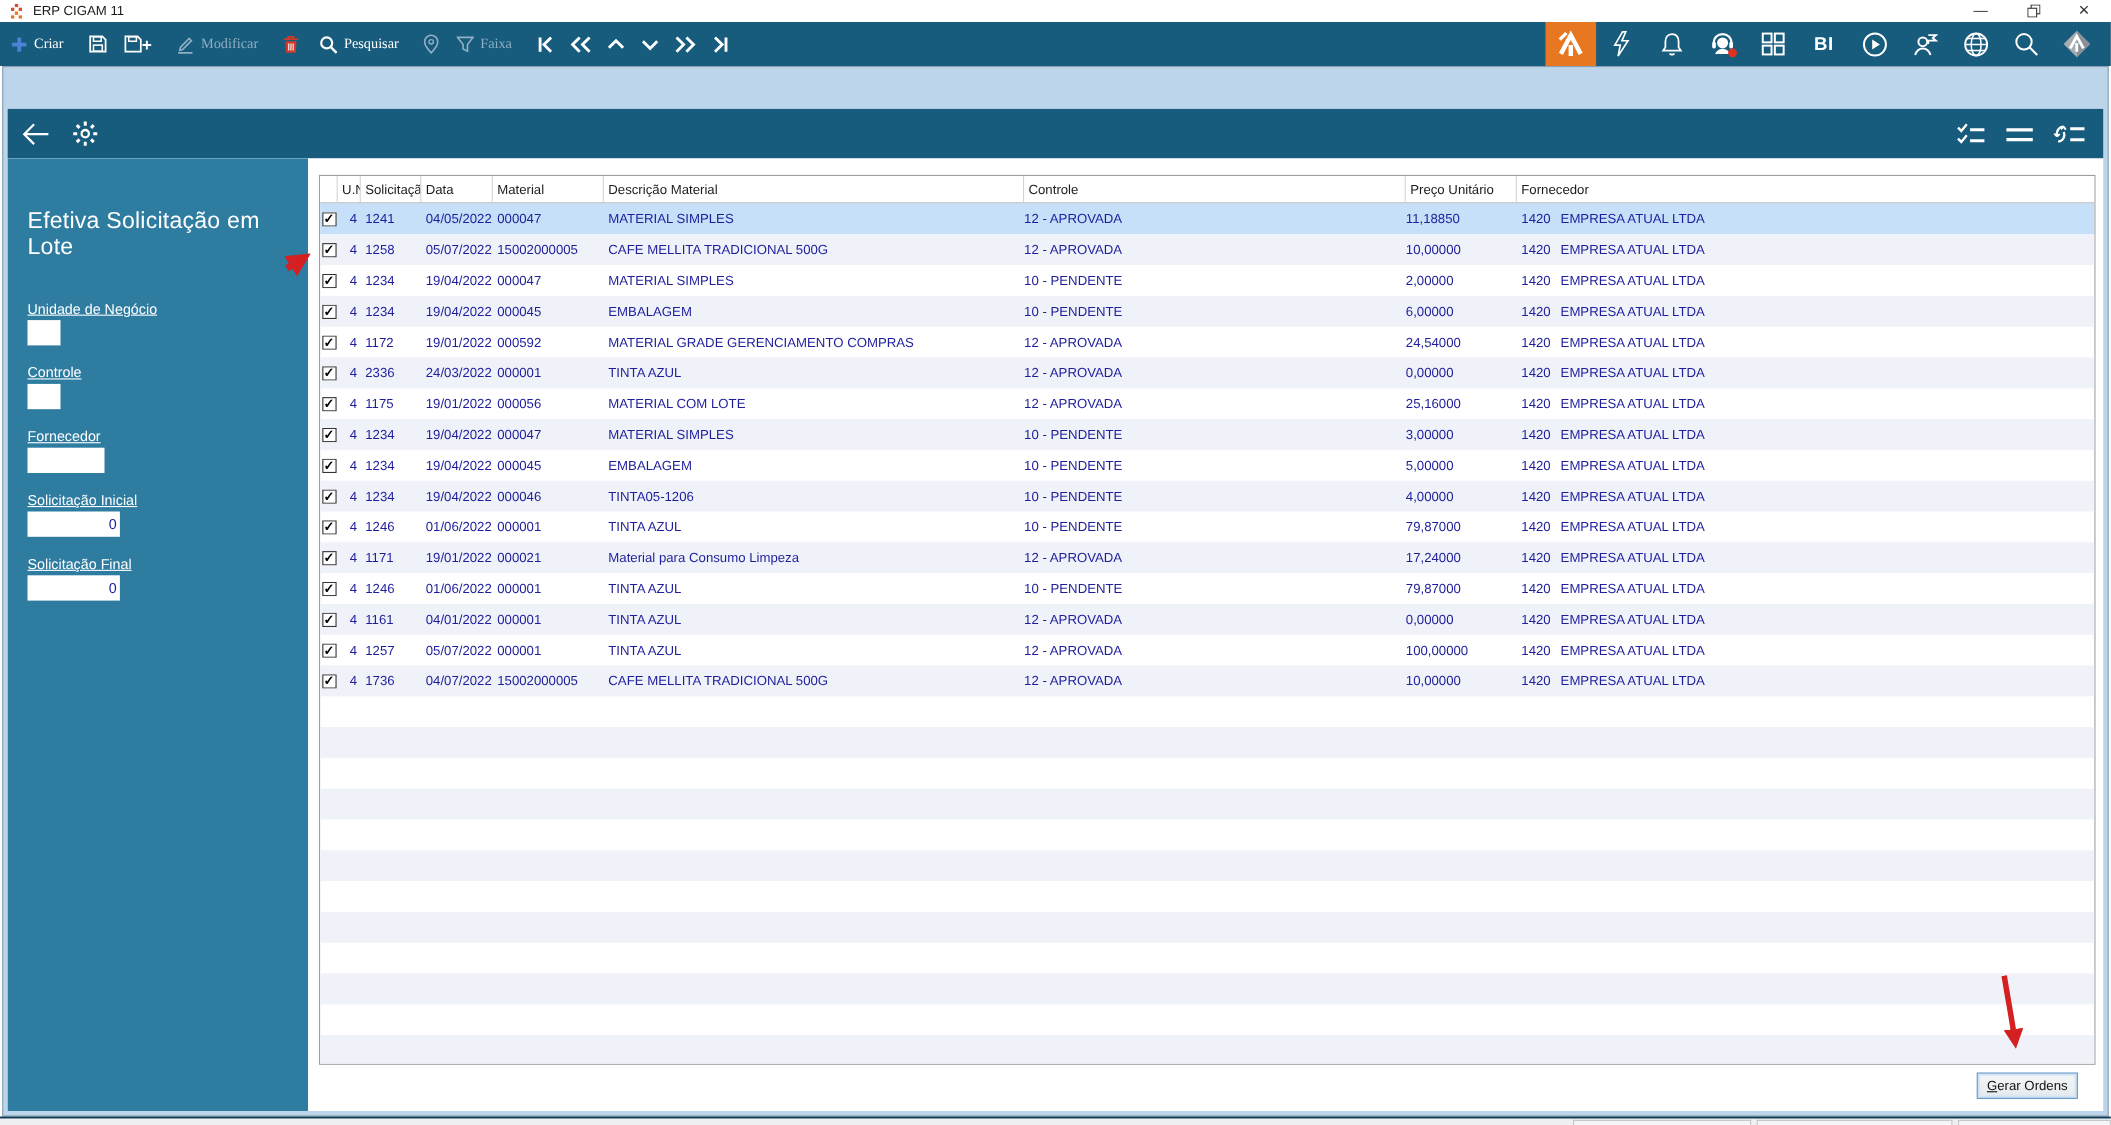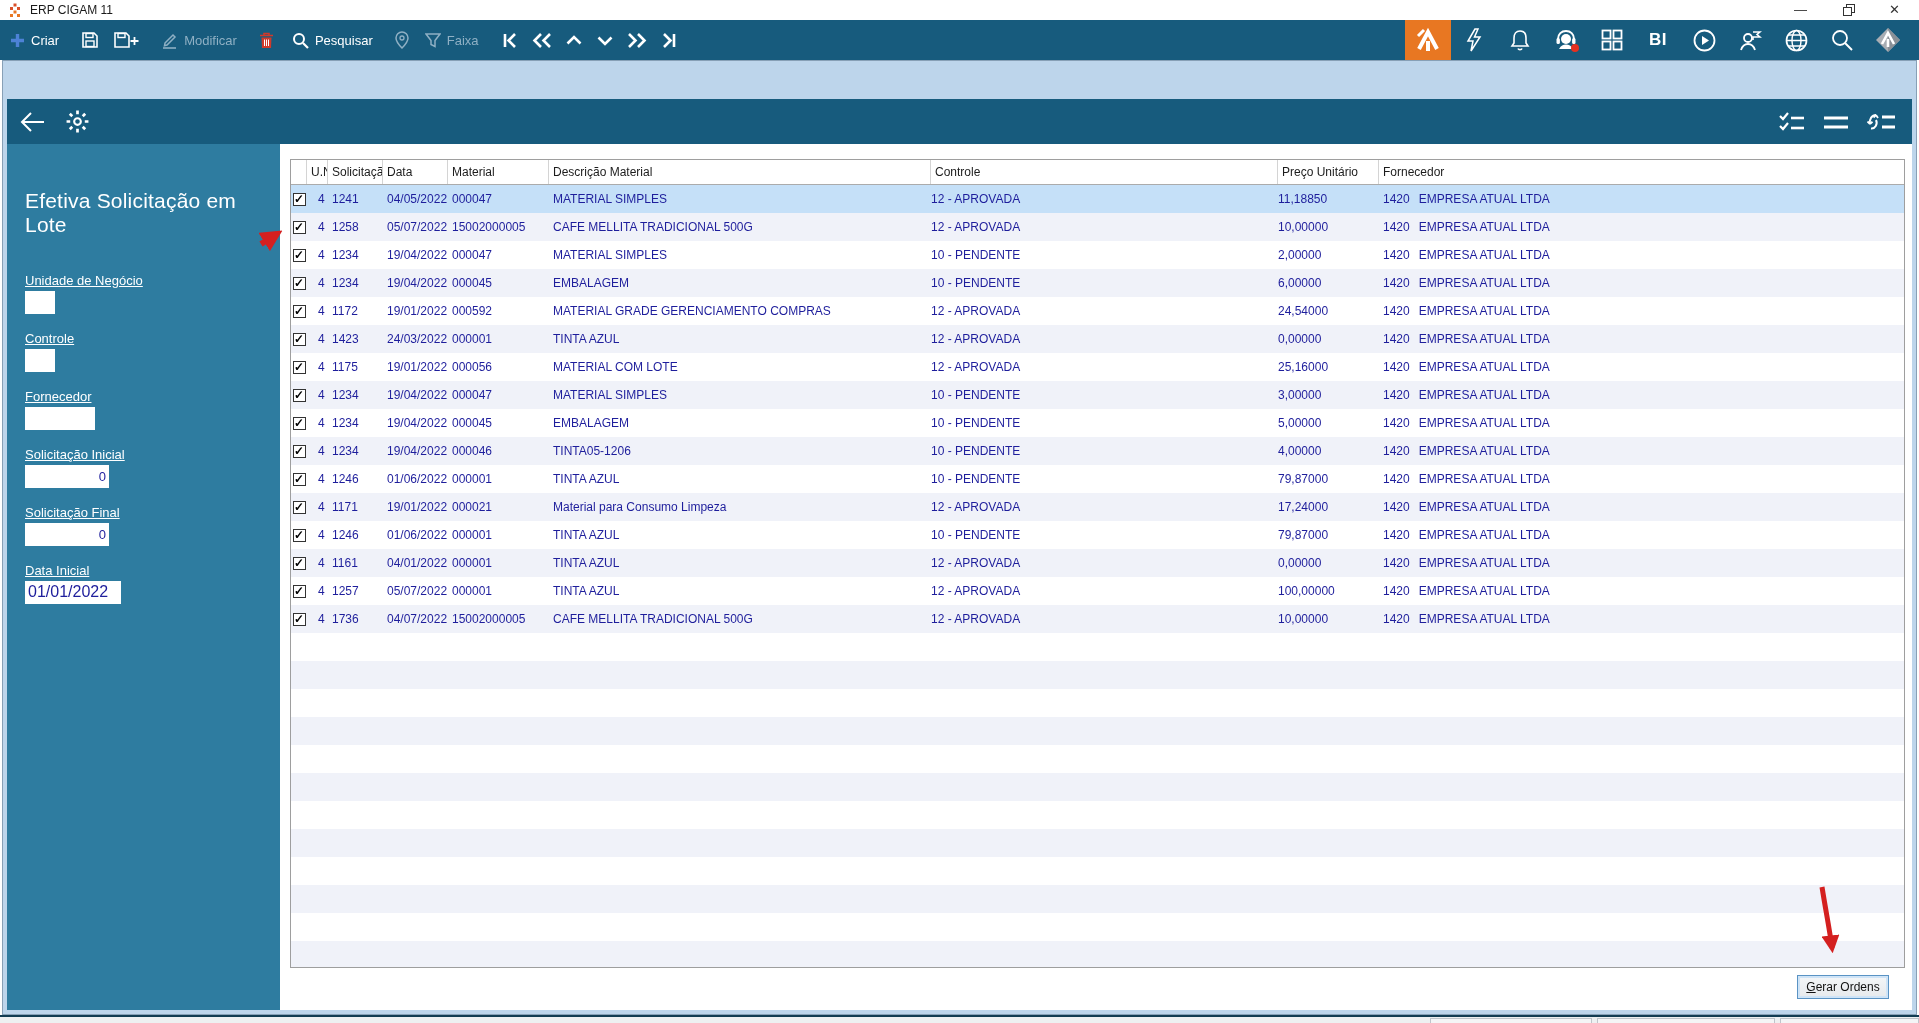--- a/index.html
+++ b/index.html
@@ -10,21 +10,21 @@
   
   #app-titlebar { position:absolute; left:0; top:0; width:1919px; height:20px; background:#ffffff; }
   #app-titlebar .app-ico { position:absolute; left:8px; top:3px; width:14px; height:14px; }
   #app-title-text { position:absolute; left:30px; top:3px; font-size:12px; color:#1a1a1a; }
   .winbtn { position:absolute; top:0; width:45px; height:20px; text-align:center;
     color:#333; font-size:13px; line-height:19px; cursor:default; }
   #btn-min { right:96px; } #btn-max { right:48px; } #btn-close { right:2px; }
 
   
   #toolbar { position:absolute; left:0; top:20px; width:1919px; height:40px; background:#175b7d; }
-  .tb-left { position:absolute; left:10px; top:0; height:40px; display:flex; align-items:center; }
+  .tb-left { position:absolute; left:10px; top:0; height:40px; display:flex; align-items:center;font-family:Liberation Serif, serif; }
   .tb-item { display:flex; align-items:center; gap:6px; margin-right:22px; white-space:nowrap; }
   .tb-item .lbl { font-size:13px; color:#ffffff; }
   .tb-item.dim .lbl { color:#8fb0c4; }
   .nav-group { display:flex; align-items:center; gap:13px; margin-left:8px; }
   .tb-right { position:absolute; right:8px; top:0; height:40px; display:flex; align-items:center; gap:0; }
   .tb-ricon { width:46px; height:40px; display:flex; align-items:center; justify-content:center; position:relative; }
   .tb-ricon.active { background:#e87722; }
   .tb-ricon .reddot { position:absolute; right:10px; bottom:8px; width:8px; height:8px;
     border-radius:50%; background:#e53020; }
   .bi-text { color:#fff; font-size:17px; font-weight:bold; letter-spacing:0.5px; }
@@ -327,24 +327,20 @@
                 <div class="finput" style="width: 70px;"></div>
               </div>
               <div class="field">
                 <div class="flabel">Solicitação Inicial</div>
                 <div class="finput alignright" style="width: 84px;">0</div>
               </div>
               <div class="field">
                 <div class="flabel">Solicitação Final</div>
                 <div class="finput alignright" style="width: 84px;">0</div>
               </div>
-              <div class="field">
-                <div class="flabel">Data Inicial</div>
-                <div class="finput big" style="width: 96px;">01/01/2022</div>
-              </div>
             </div>
         </div>
 
         <div id="grid">
           <div id="grid-head">
               <div class="hcell"></div>
               <div class="hcell">U.N.</div>
               <div class="hcell">Solicitação</div>
               <div class="hcell">Data</div>
               <div class="hcell">Material</div>
@@ -432,21 +428,21 @@
                 <div class="cell forn">
                   <span>1420</span>
                   <span>EMPRESA ATUAL LTDA</span>
                 </div>
               </div>
               <div class="trow stripe">
                 <div class="cell" style="padding: 0px;">
                   <div class="cbx"></div>
                 </div>
                 <div class="cell cun">4</div>
-                <div class="cell ">1423</div>
+                <div class="cell ">2336</div>
                 <div class="cell ">24/03/2022</div>
                 <div class="cell ">000001</div>
                 <div class="cell ">TINTA AZUL</div>
                 <div class="cell r">12 - APROVADA</div>
                 <div class="cell r">0,00000</div>
                 <div class="cell forn">
                   <span>1420</span>
                   <span>EMPRESA ATUAL LTDA</span>
                 </div>
               </div>

